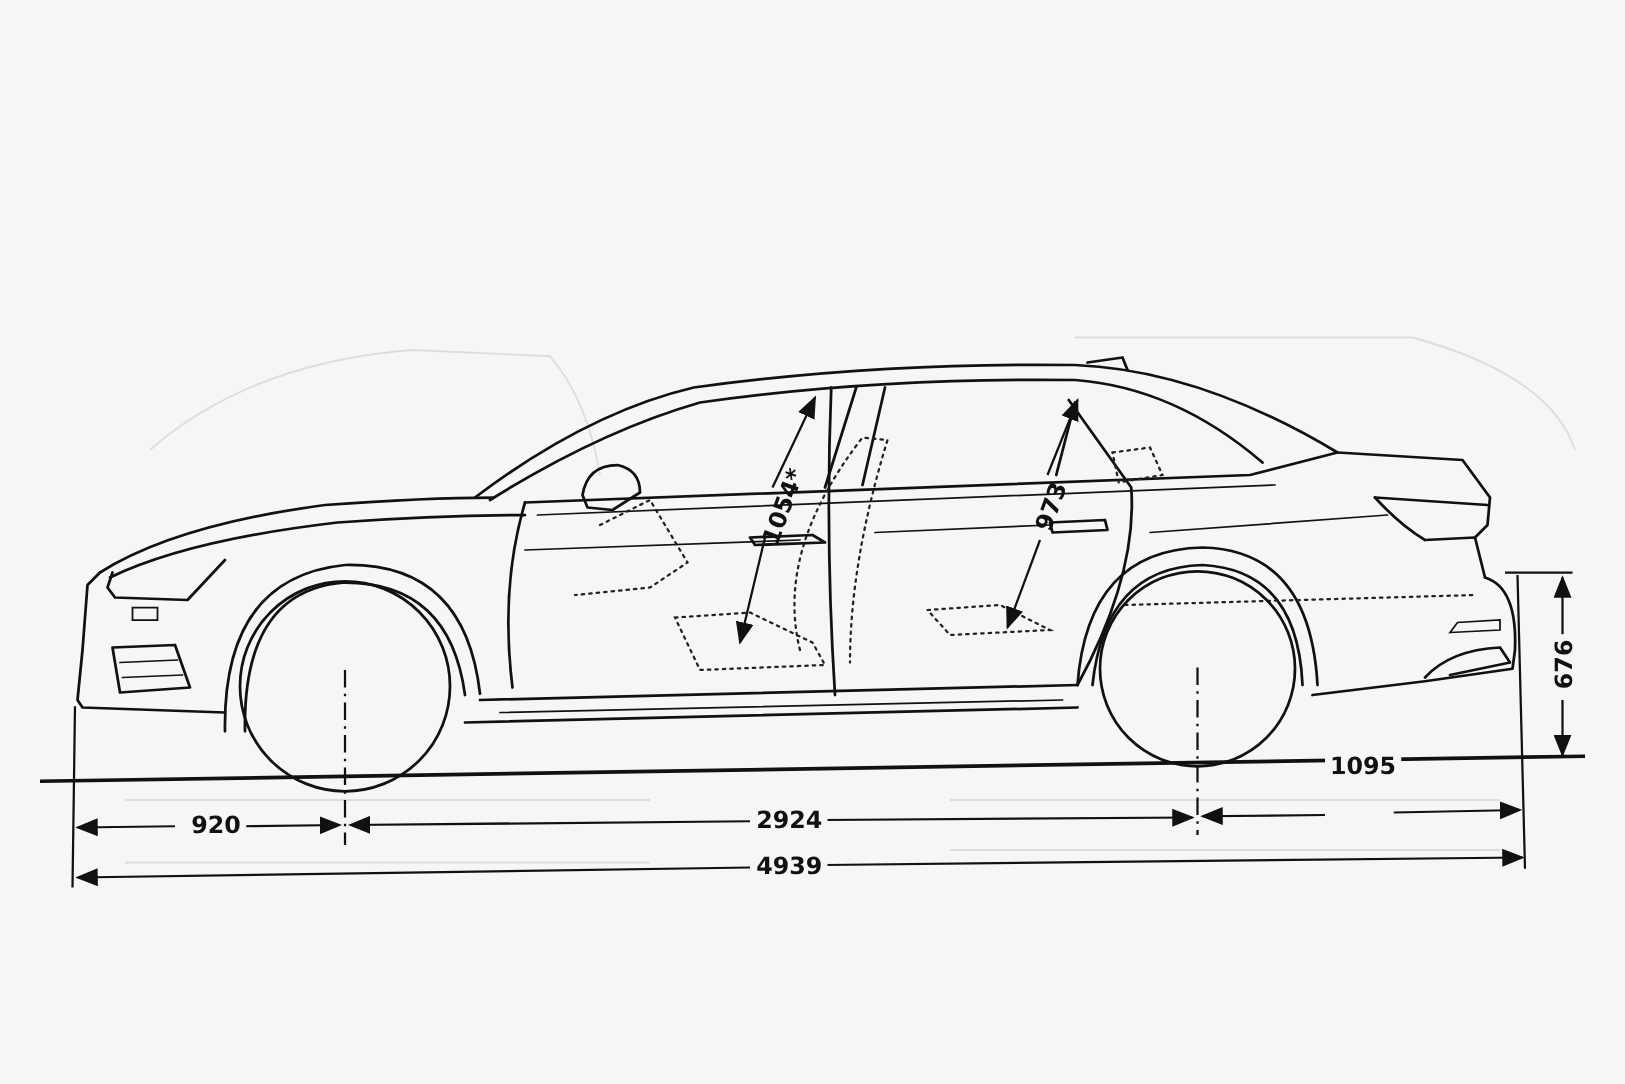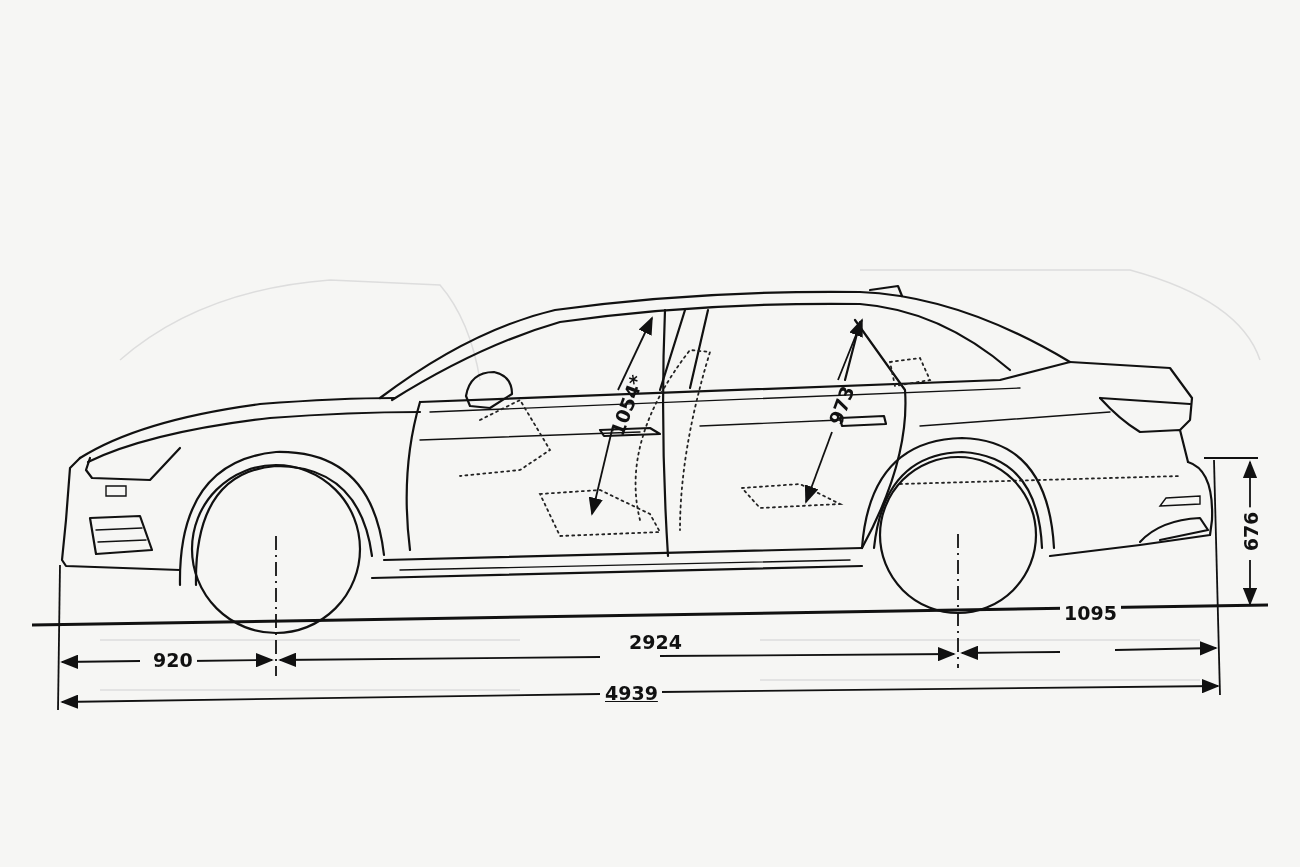--- a/index.html
+++ b/index.html
@@ -124,19 +124,19 @@
       <line class="dim" x1="1250" y1="510" x2="1250" y2="462" marker-end="url(#ah)"></line>
       <line class="dim" x1="1250" y1="560" x2="1250" y2="604" marker-end="url(#ah)"></line>
       <line class="dim" x1="618" y1="390" x2="652" y2="318" marker-end="url(#ah)"></line>
       <line class="dim" x1="612" y1="430" x2="592" y2="514" marker-end="url(#ah)"></line>
       <line class="dim" x1="838" y1="380" x2="862" y2="320" marker-end="url(#ah)"></line>
       <line class="dim" x1="832" y1="432" x2="806" y2="502" marker-end="url(#ah)"></line>
     </g>
   </svg>
 
   <span class="lbl" style="left:149px; top:651px;">920</span>
-  <span class="lbl" style="left:601px; top:633px;margin-left:24px;">2924</span>
+  <span class="lbl" style="left:601px; top:647px;">2924</span>
   <span class="lbl" style="left:1060px; top:604px;">1095</span>
-  <span class="lbl" style="left:601px; top:684px;text-decoration:underline;">4939</span>
+  <span class="lbl" style="left:601px; top:684px;">4939</span>
   <span class="lbl" style="left:1228px; top:522px; transform: rotate(-90deg);">676</span>
   <span class="lbl" style="left:592px; top:396px; transform: rotate(-70deg); background: transparent;">1054*</span>
   <span class="lbl" style="left:818px; top:396px; transform: rotate(-70deg); background: transparent;">973</span>
 </div>
 
 </body></html>

